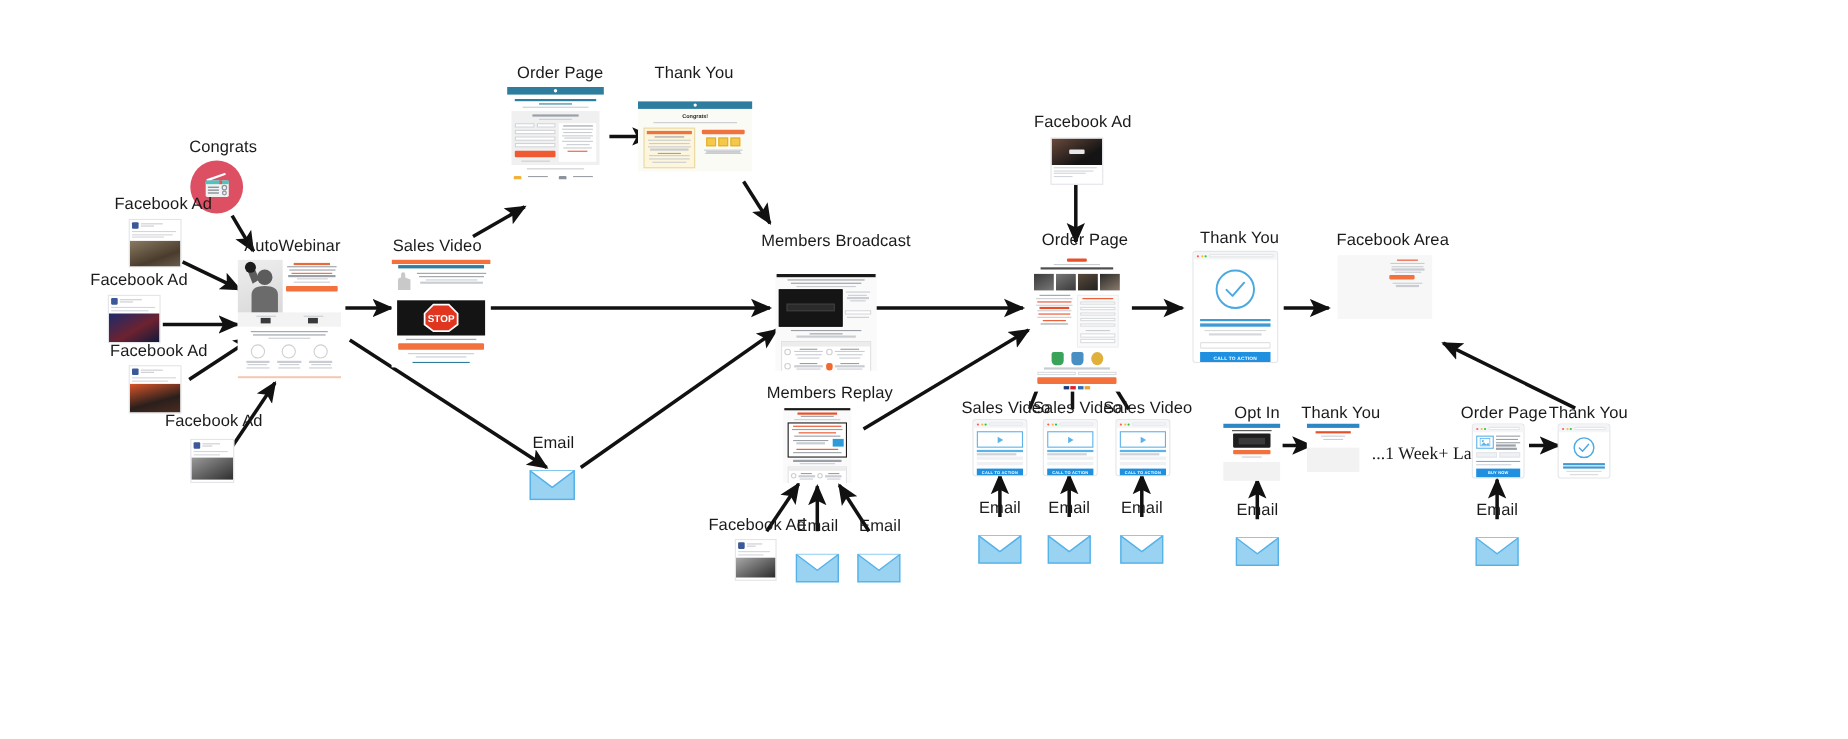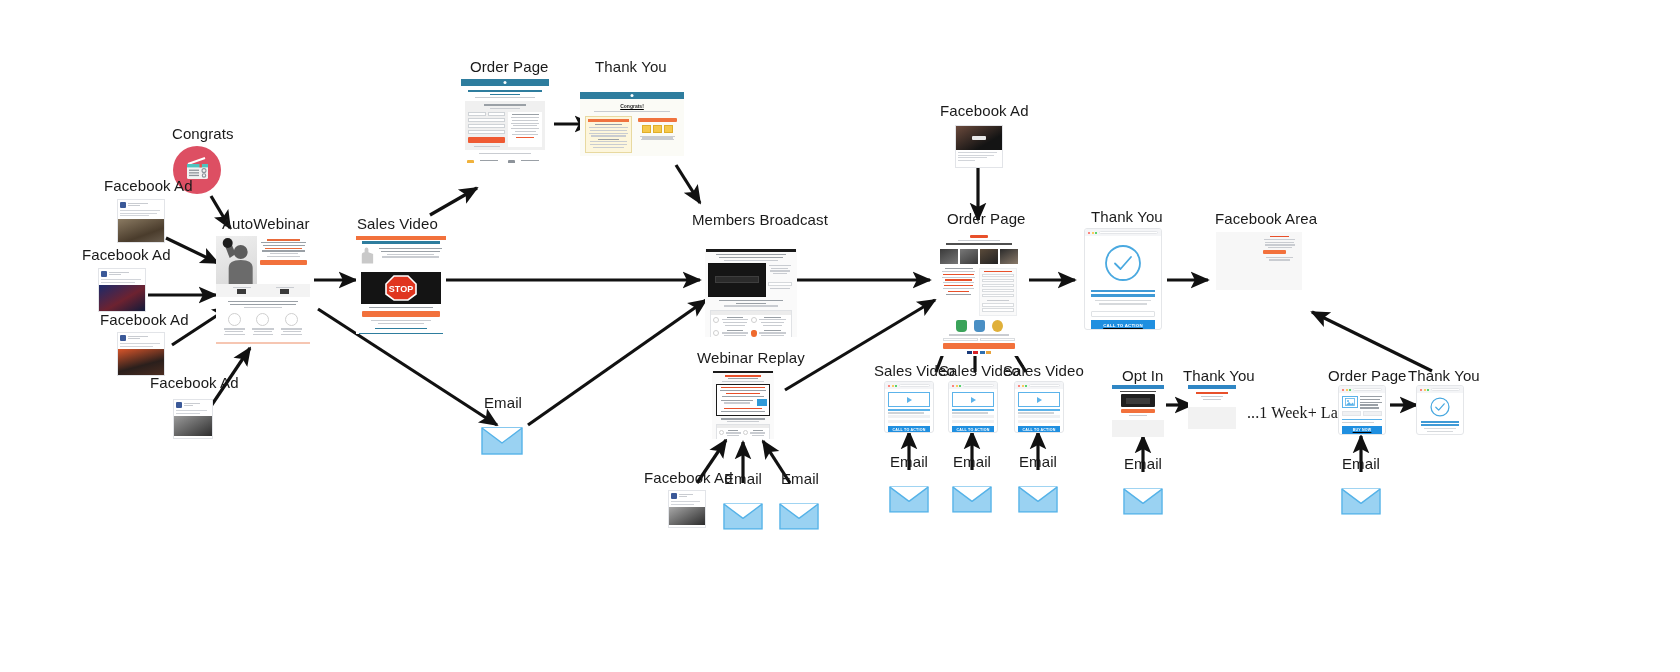--- a/index.html
+++ b/index.html
@@ -32,21 +32,20 @@
     position: absolute; left: 0; top: 0;
     width: 1680px; height: 672px;
     pointer-events: none;
   }
 
   
   .mock {
     position: absolute;
     background: #ffffff;
     overflow: hidden;
-    text-decoration: underline;
   }
 
   
   .fbad { background:#fff; border:1px solid #e2e4e8; }
   .fbad .fb-head { display:flex; gap:2px; padding:2px 2px 1px 2px; align-items:center; }
   .fbad .fb-av { width:6px;height:6px;background:#3b5998;border-radius:1px;flex:none; }
   .fbad .fb-lines { flex:1; }
   .fbad .fb-l { height:1px;background:#c9ccd1;margin-bottom:1px; }
   .fbad .fb-txt { padding:1px 2px; }
   .fbad .fb-txt .fb-l { height:1px;background:#d2d5da;margin-bottom:1.5px; }
@@ -509,21 +508,21 @@
               <div class="gl dk" style="width:60%"></div>
               <div class="gl" style="width:95%"></div>
               <div class="gl" style="width:80%"></div>
             </div>
           </div>
       </div>
     </div>
 
   </div>
 
-  <div class="lbl" style="left:697px;top:349px;">Webinar Replay</div>
+  <div class="lbl" style="left:697px;top:349px;">Members Replay</div>
   <div class="mock" style="left:712px;top:371px;width:62px;height:68px;background:#fafafa;">
     <div style="height:2.4px;background:#1a1a1a;margin:0 1px 2px;"></div>
     <div style="padding:0 5px 2px;">
       <div class="gl" style="width:70%;margin:0 auto 1.4px;background:#e8502a;height:1.4px"></div>
       <div class="gl dk" style="width:58%;margin:0 auto 1.4px"></div>
       <div class="gl" style="width:82%;margin:0 auto"></div>
     </div>
     <div style="margin:0 4px;border:1.6px solid #1b1b1b;background:#fff;padding:2px;">
       <div class="gl" style="width:90%;background:#e8502a;margin-bottom:2px"></div>
       <div class="gl dk" style="width:96%"></div>

